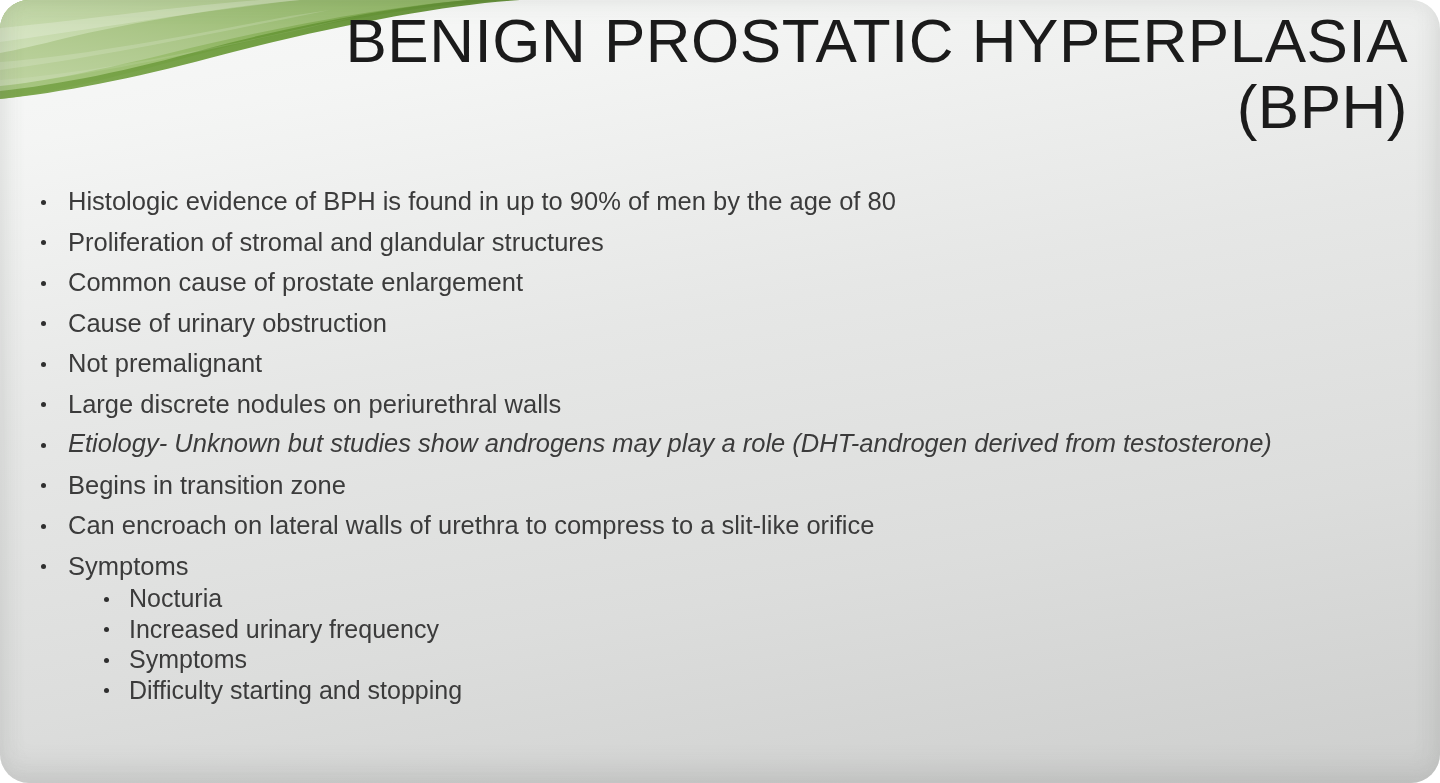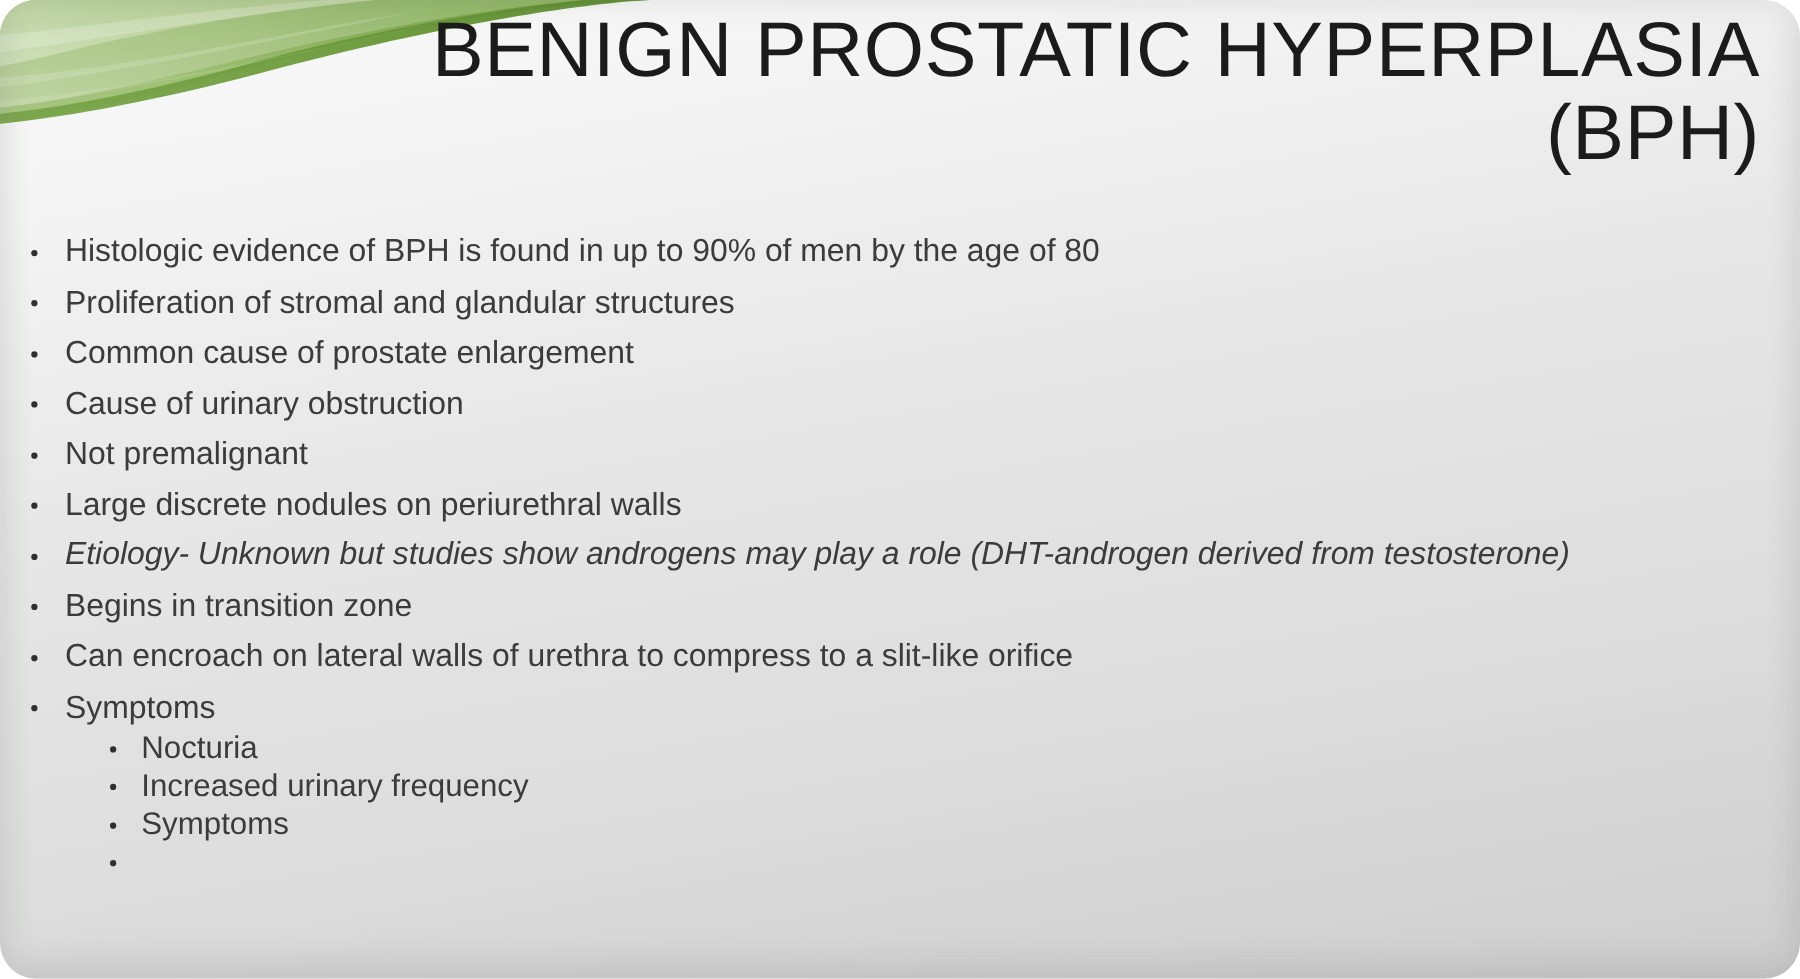--- a/index.html
+++ b/index.html
@@ -85,20 +85,21 @@
 
   li.item-l1 {
     position: relative;
     padding-left: 52px;
     font-size: 25.5px;
     line-height: 1.0;
     margin-bottom: 14px;
     color: #3b3b3b;
     font-weight: 400;
     max-width: 1260px;
+    margin-left: 16px;
   }
   li.item-l1 > .bullet {
     position: absolute;
     left: 25px;
     top: 0.46em;
     width: 5px;
     height: 5px;
     border-radius: 50%;
     background: #2f2f2f;
   }
@@ -241,20 +242,21 @@
           <li class="item-l2">
             <span class="bullet"></span>
             <span>Increased urinary frequency</span>
           </li>
           <li class="item-l2">
             <span class="bullet"></span>
             <span>Symptoms</span>
           </li>
           <li class="item-l2">
             <span class="bullet"></span>
+            <span>Difficulty starting and stopping</span>
           </li>
         </ul>
       </li>
 
     </ul>
   </div>
 
   <div class="vignette"></div>
 </div>
 

